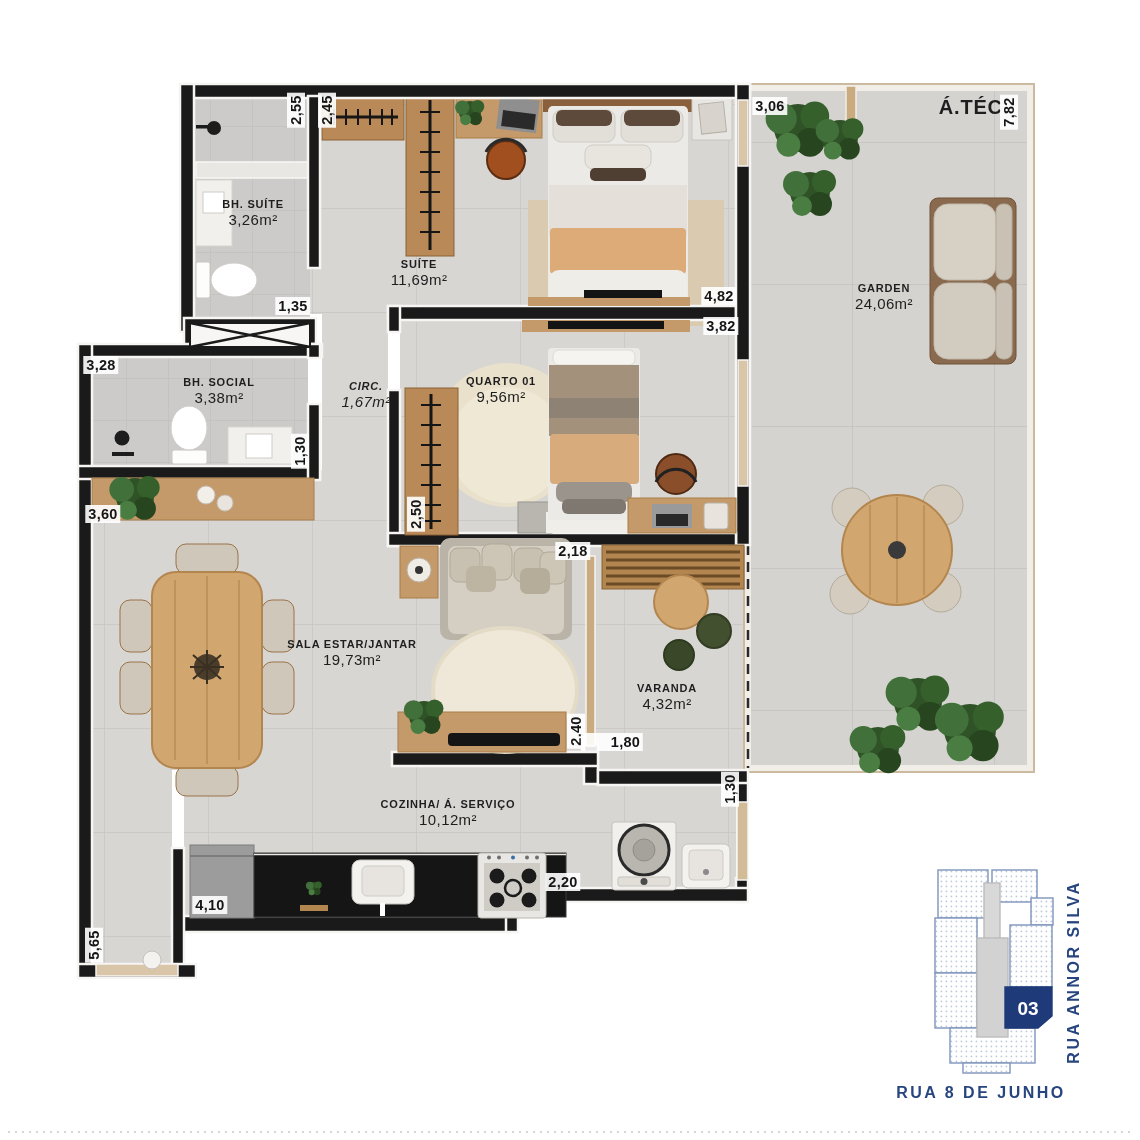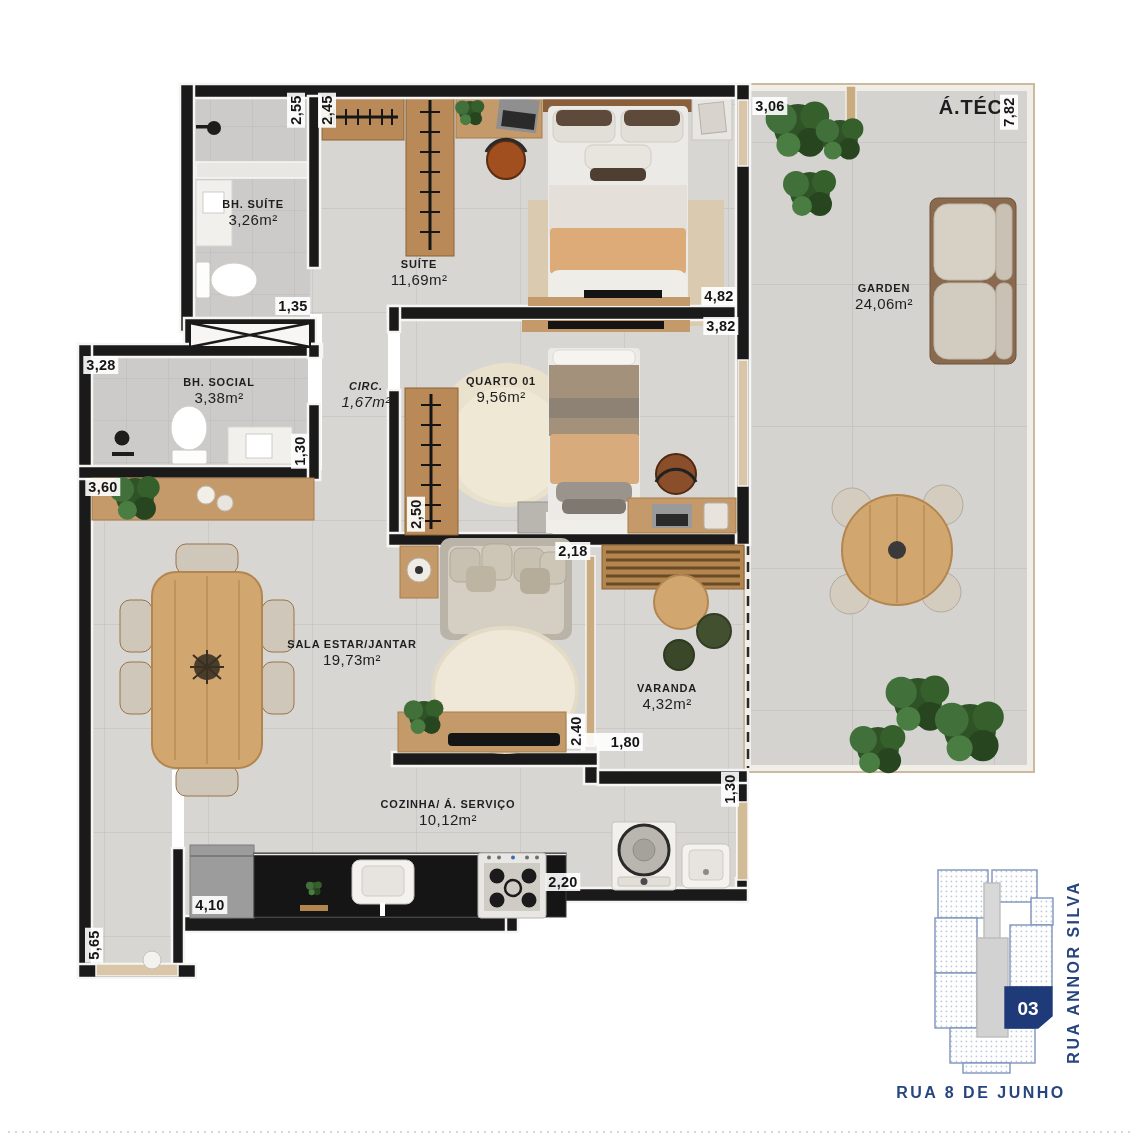--- a/index.html
+++ b/index.html
@@ -355,21 +355,21 @@
 
 <div class="dim v" style="left:296px;top:110px;">2,55</div>
 <div class="dim v" style="left:327px;top:110px;">2,45</div>
 <div class="dim" style="left:770px;top:106px;">3,06</div>
 <div class="dim v" style="left:1009px;top:112px;">7,82</div>
 <div class="dim" style="left:293px;top:306px;">1,35</div>
 <div class="dim" style="left:719px;top:296px;">4,82</div>
 <div class="dim" style="left:721px;top:326px;">3,82</div>
 <div class="dim" style="left:101px;top:365px;">3,28</div>
 <div class="dim v" style="left:300px;top:451px;">1,30</div>
-<div class="dim" style="left:103px;top:487px;text-align:right;">3,60</div>
+<div class="dim" style="left:103px;top:514px;text-align:right;">3,60</div>
 <div class="dim v" style="left:416px;top:514px;">2,50</div>
 <div class="dim" style="left:573px;top:551px;">2,18</div>
 <div class="dim v" style="left:576px;top:731px;">2,40</div>
 <div class="dim" style="left:612px;top:742px;padding-left:30px;">1,80</div>
 <div class="dim v" style="left:730px;top:789px;">1,30</div>
 <div class="dim" style="left:563px;top:882px;">2,20</div>
 <div class="dim" style="left:210px;top:905px;">4,10</div>
 <div class="dim v" style="left:94px;top:945px;">5,65</div>
 
 <div class="street v" style="left:1074px;top:972px;">RUA ANNOR SILVA</div>

